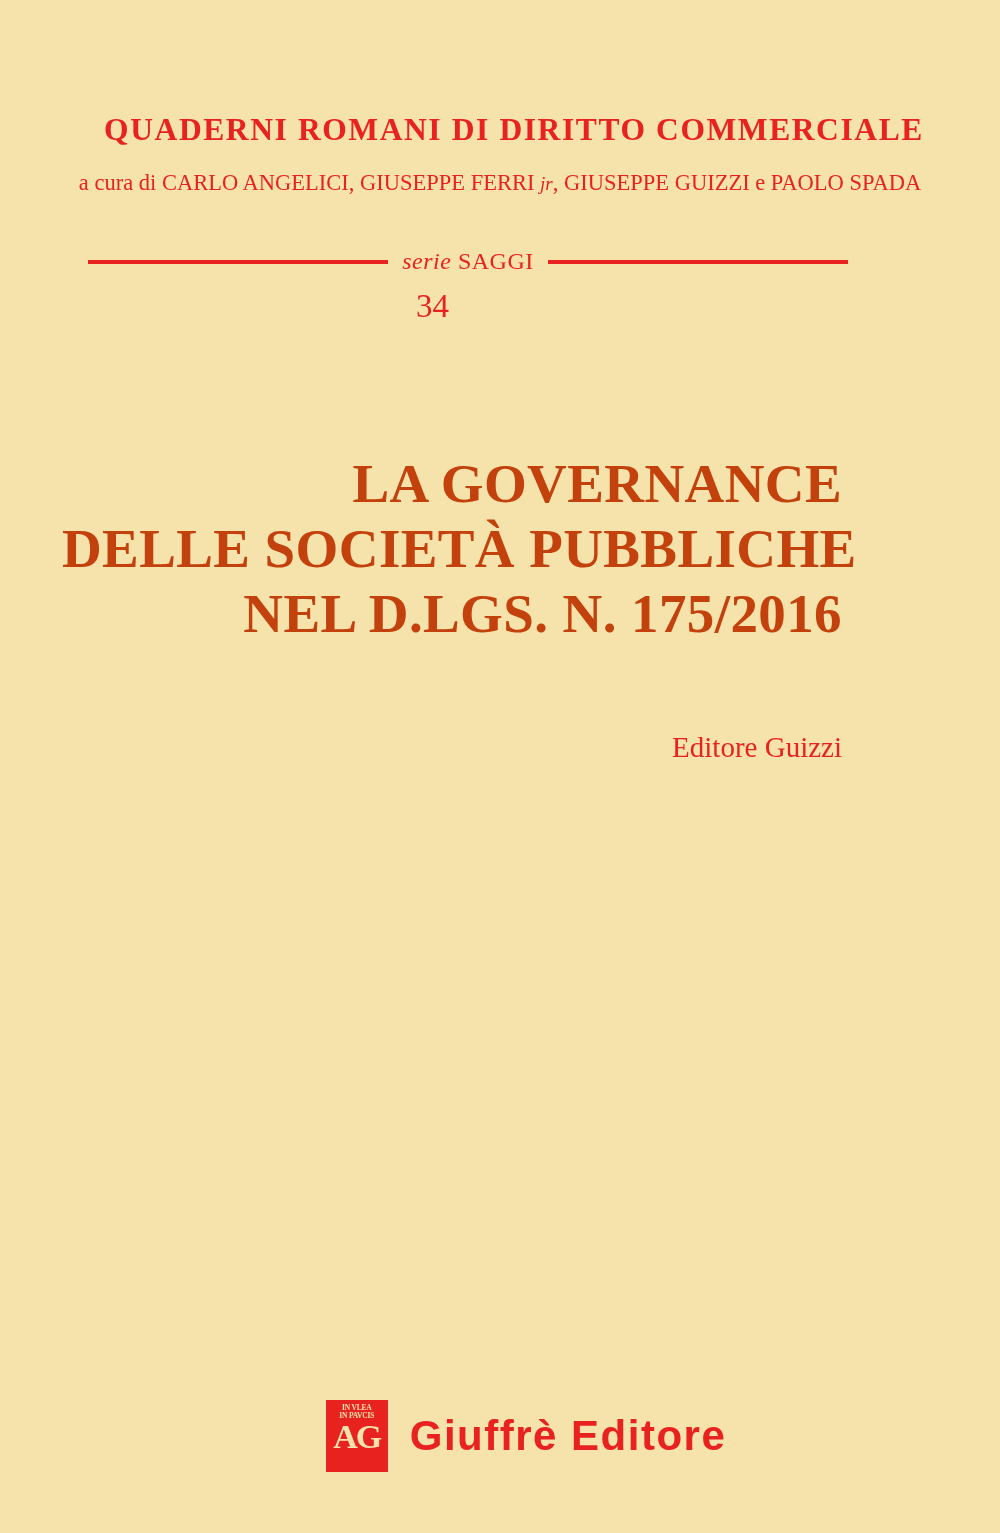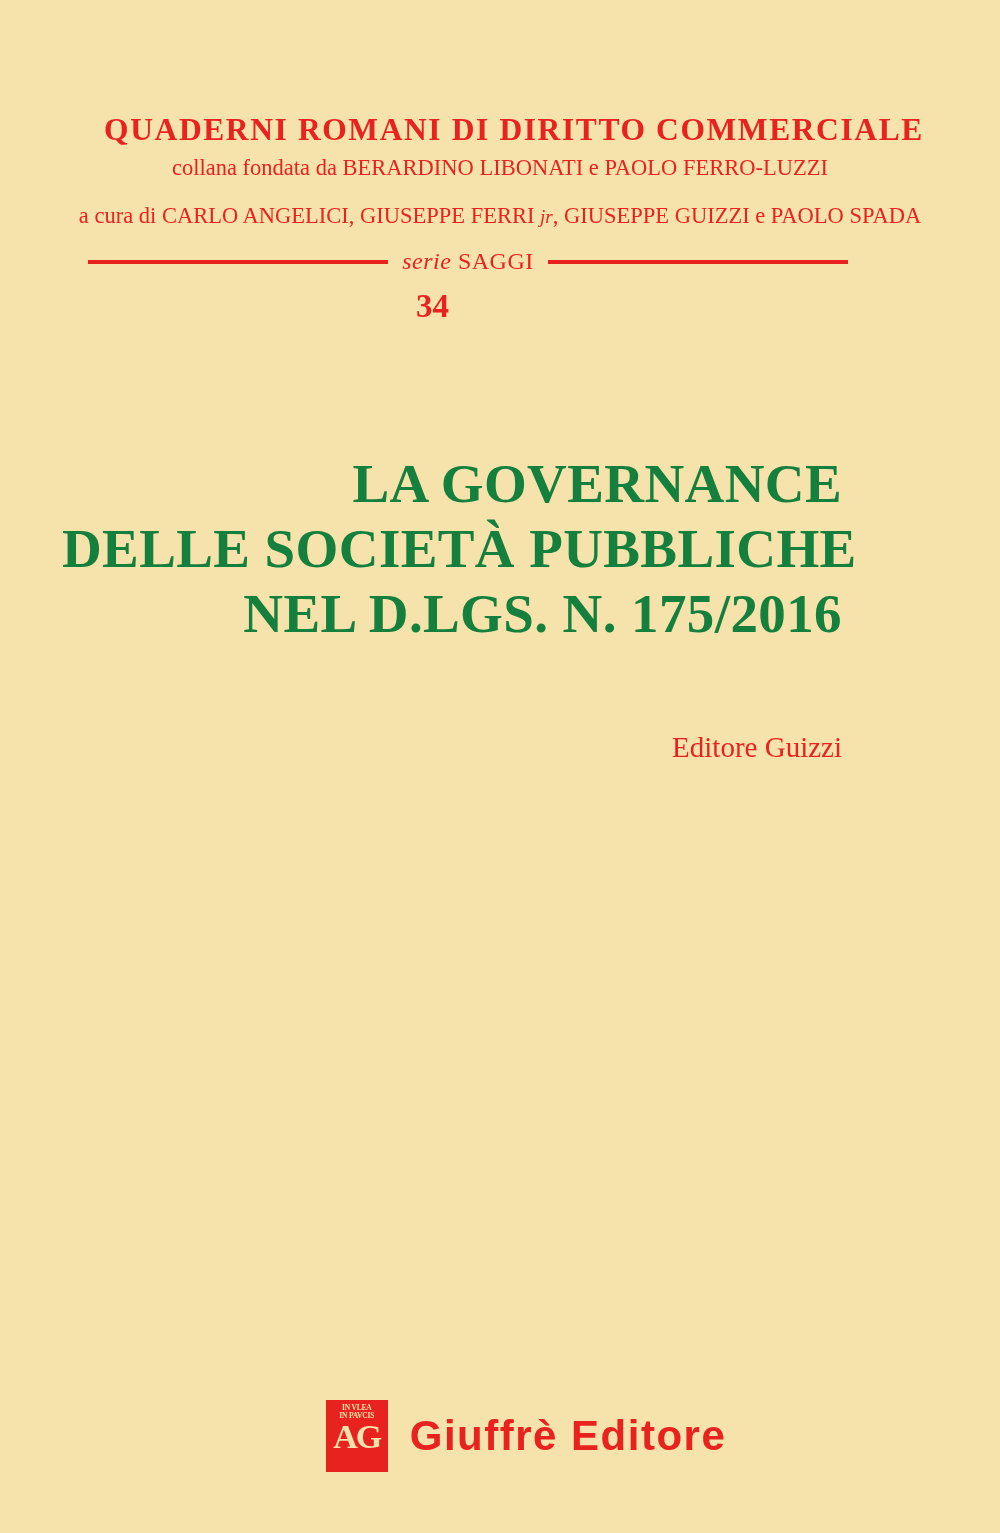--- a/index.html
+++ b/index.html
@@ -87,32 +87,32 @@
     font-style: normal;
     font-weight: normal;
   }
   .serie-number {
     position: absolute;
     left: 0;
     top: 288px;
     width: 865px;
     text-align: center;
     font-size: 33px;
-    font-weight: bold;
+    font-weight: normal;
     color: #e8231f;
   }
 
   
   .main-title {
     position: absolute;
     right: 158px;
     top: 452px;
     width: 780px;
     text-align: right;
-    color: #15803d;
+    color: #c2410c;
     font-weight: bold;
     font-size: 55px;
     line-height: 1.18;
     letter-spacing: 0.4px;
   }
   .main-title .line {
     display: block;
     white-space: nowrap;
   }
 
@@ -186,21 +186,20 @@
     white-space: nowrap;
   }
 </style>
 </head>
 <body>
 
 <div class="cover">
 
   <div class="series-block">
     <div class="series-title">QUADERNI ROMANI DI DIRITTO COMMERCIALE</div>
-    <div class="series-founders">collana fondata da   BERARDINO LIBONATI e PAOLO FERRO-LUZZI</div>
     <div class="series-editors"><span>a cura di   CARLO ANGELICI, GIUSEPPE FERRI </span><span class="it">jr</span><span>, GIUSEPPE GUIZZI e PAOLO SPADA</span></div>
   </div>
 
   <div class="serie-row">
     <div class="rule"></div>
     <div class="serie-label"><span class="it">serie </span><span class="sc">SAGGI</span></div>
     <div class="rule"></div>
   </div>
 
   <div class="serie-number">34</div>

